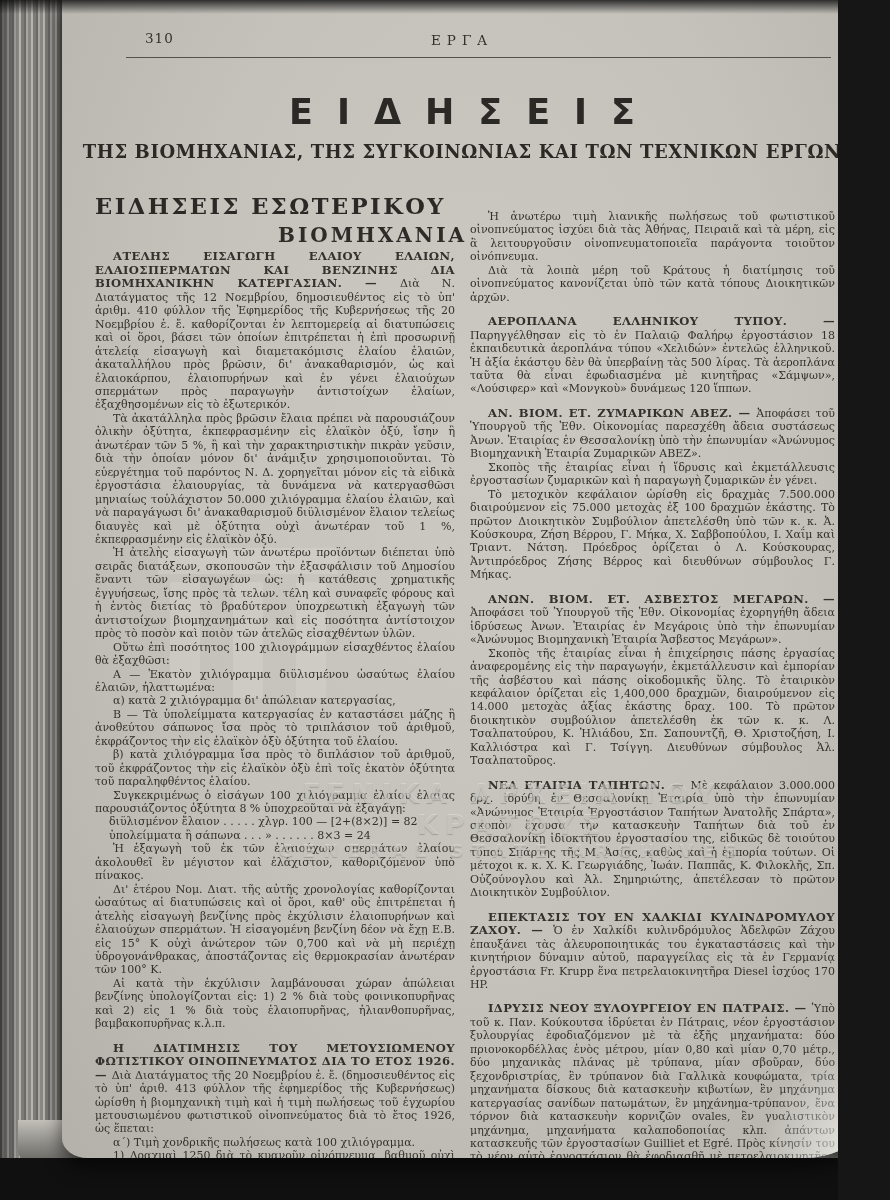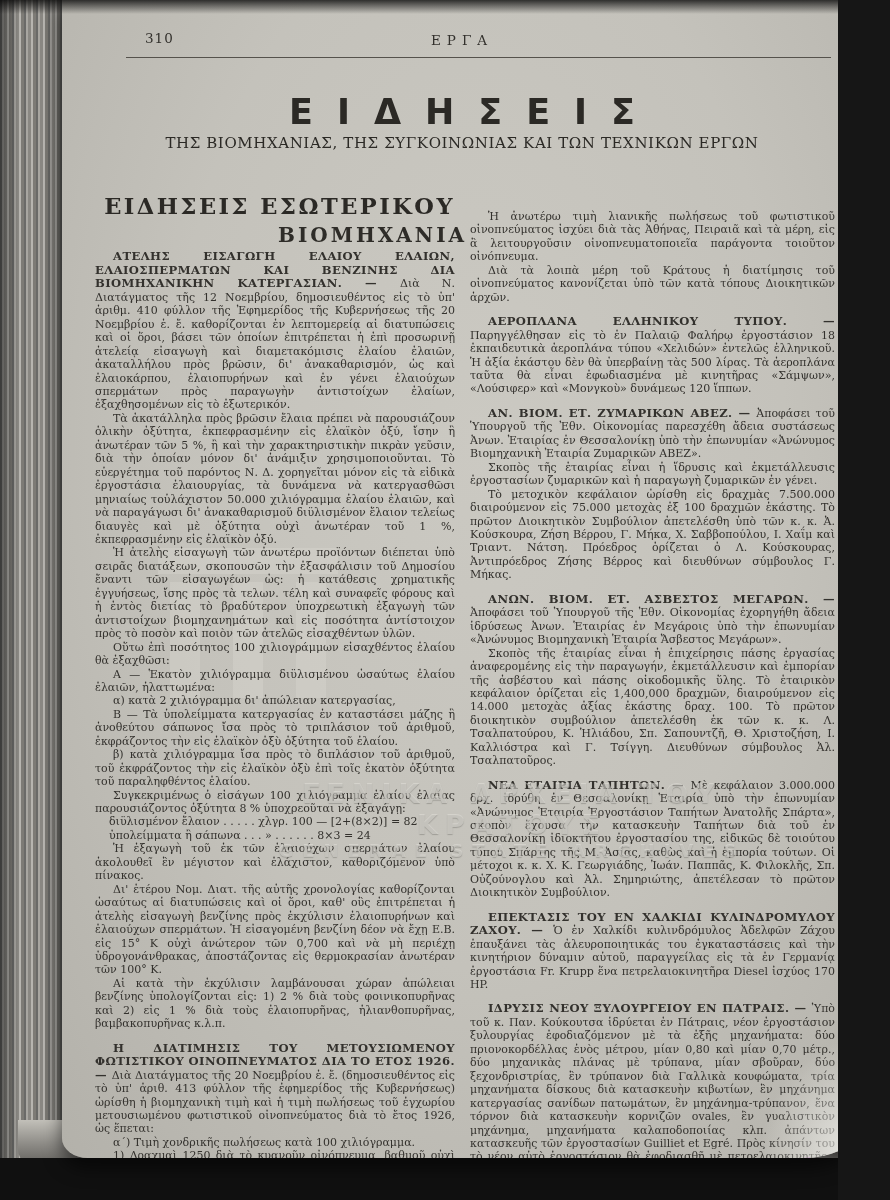--- a/index.html
+++ b/index.html
@@ -41,29 +41,29 @@
   .running-head{position:absolute;top:30px;left:0;width:100%;height:24px;}
   .folio{position:absolute;left:83px;top:0;font-size:13.5px;letter-spacing:1px;}
   .journal{position:absolute;left:0;top:2px;width:100%;text-align:center;font-size:13.5px;letter-spacing:6px;}
   .head-rule{position:absolute;left:64px;top:27px;width:705px;border-bottom:1.3px solid #55524c;}
   .headline{position:absolute;left:0;top:92px;width:100%;text-align:center;}
   .headline .big{
     font-family:"DejaVu Sans","Liberation Sans",sans-serif;
     font-size:35px;font-weight:bold;letter-spacing:24px;text-indent:24px;color:#2b2925;
   }
   .headline .sub{
-    margin-top:2px;font-size:15px;font-weight:normal;letter-spacing:.6px;color:#2b2925;white-space:nowrap;
+    margin-top:9px;font-size:18px;font-weight:bold;letter-spacing:.6px;color:#2b2925;white-space:nowrap;
   }
   
   .content{position:absolute;left:33px;top:193px;width:740px;display:flex;gap:15px;}
   .col{font-size:11px;line-height:13.45px;text-align:justify;}
   .col.left{width:360px;}
   .col.right{width:365px;padding-top:9px;}
   .interior-head{
-    text-align:right;font-size:22.5px;letter-spacing:2.5px;font-weight:bold;
+    text-align:left;font-size:22.5px;letter-spacing:2.5px;font-weight:bold;
     color:#2b2925;line-height:26px;margin:0 0 10px 0;white-space:nowrap;
   }
   .category-head{
     text-align:right;margin:8px -12px 4px 0;font-size:20px;letter-spacing:3px;font-weight:bold;color:#2e2c28;
   }
   .article{margin-top:11px;}
   .article:first-child{margin-top:8px;}
   .para{margin:0;text-indent:18px;}
   .para.formula{text-indent:0;padding-left:14px;text-align:left;white-space:nowrap;overflow:hidden;}
   .lead{font-weight:bold;font-size:11.6px;letter-spacing:.4px;}

